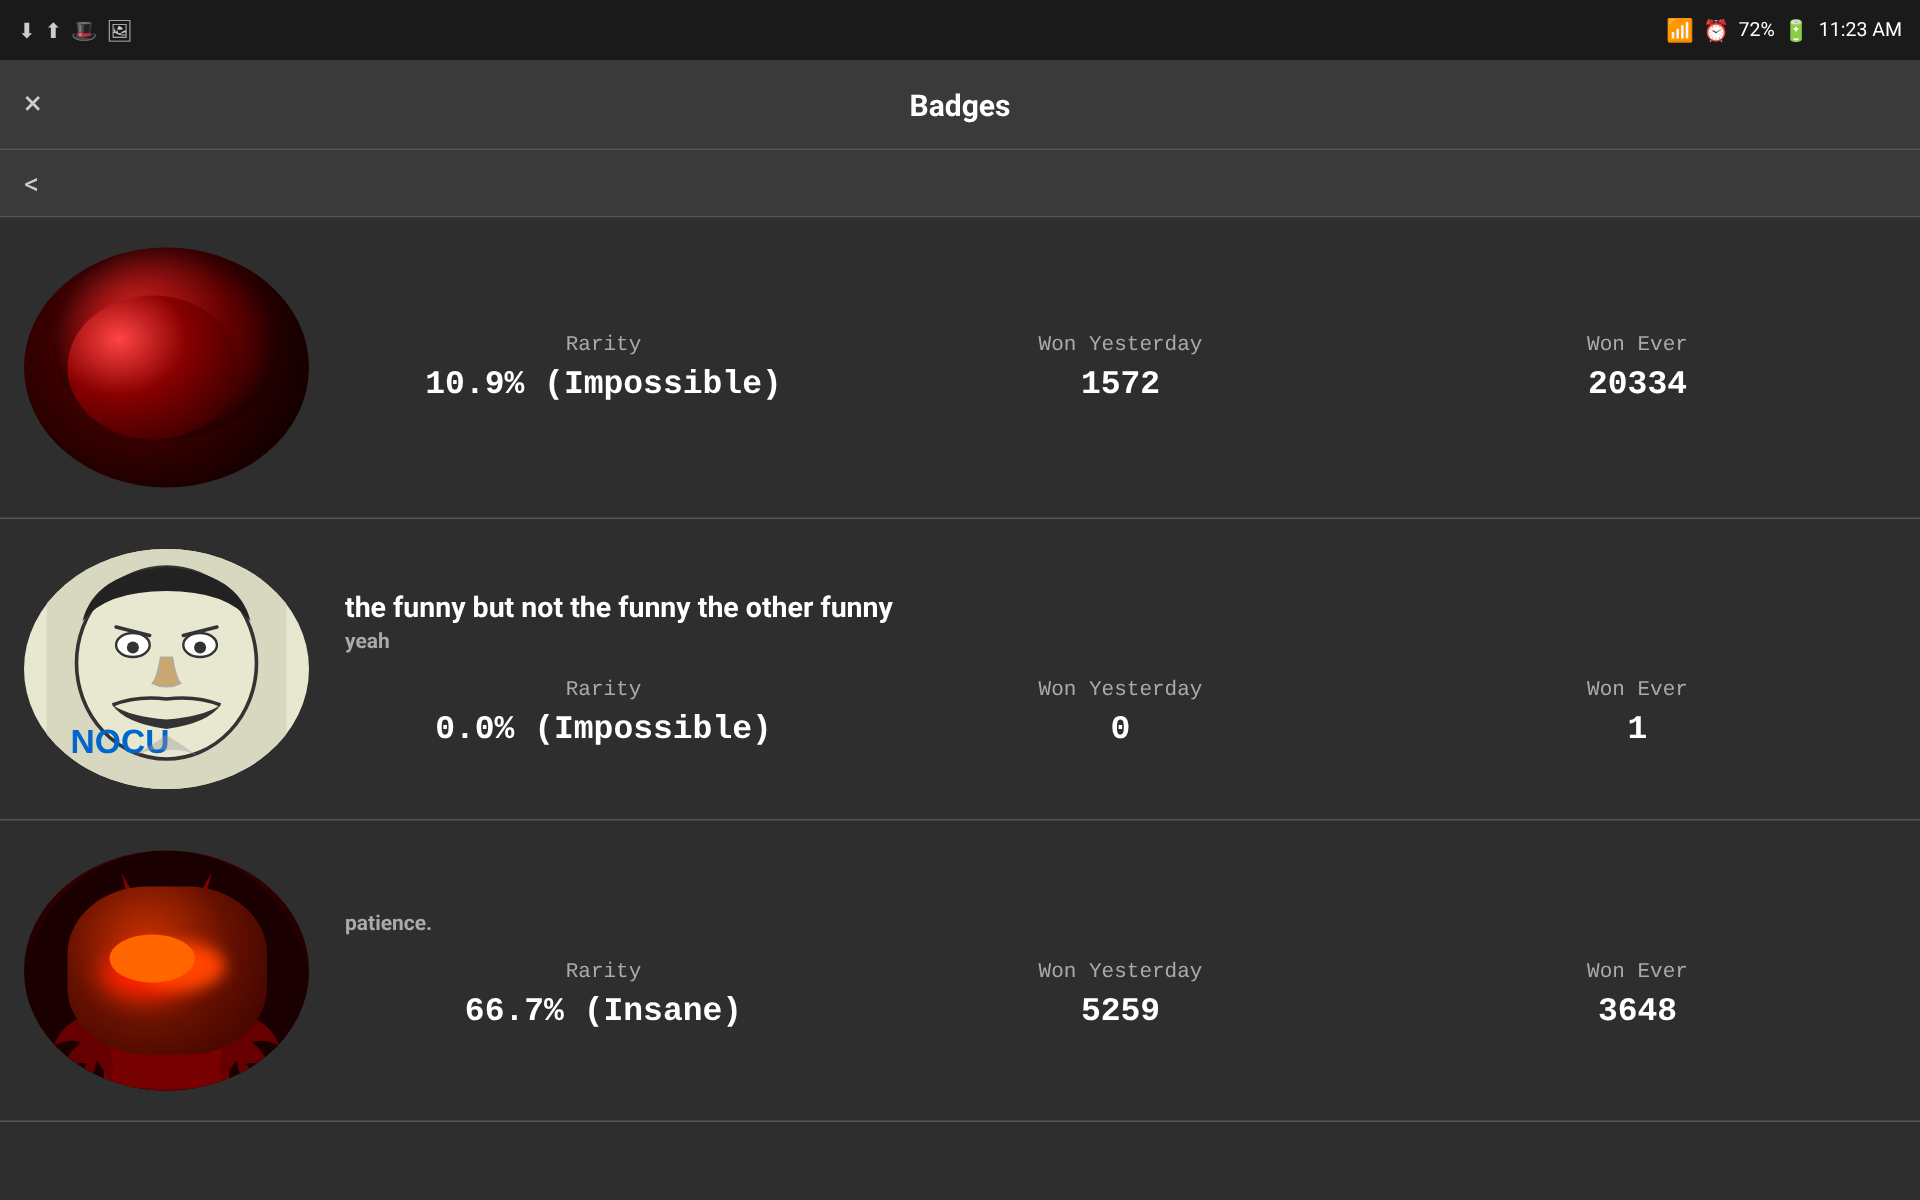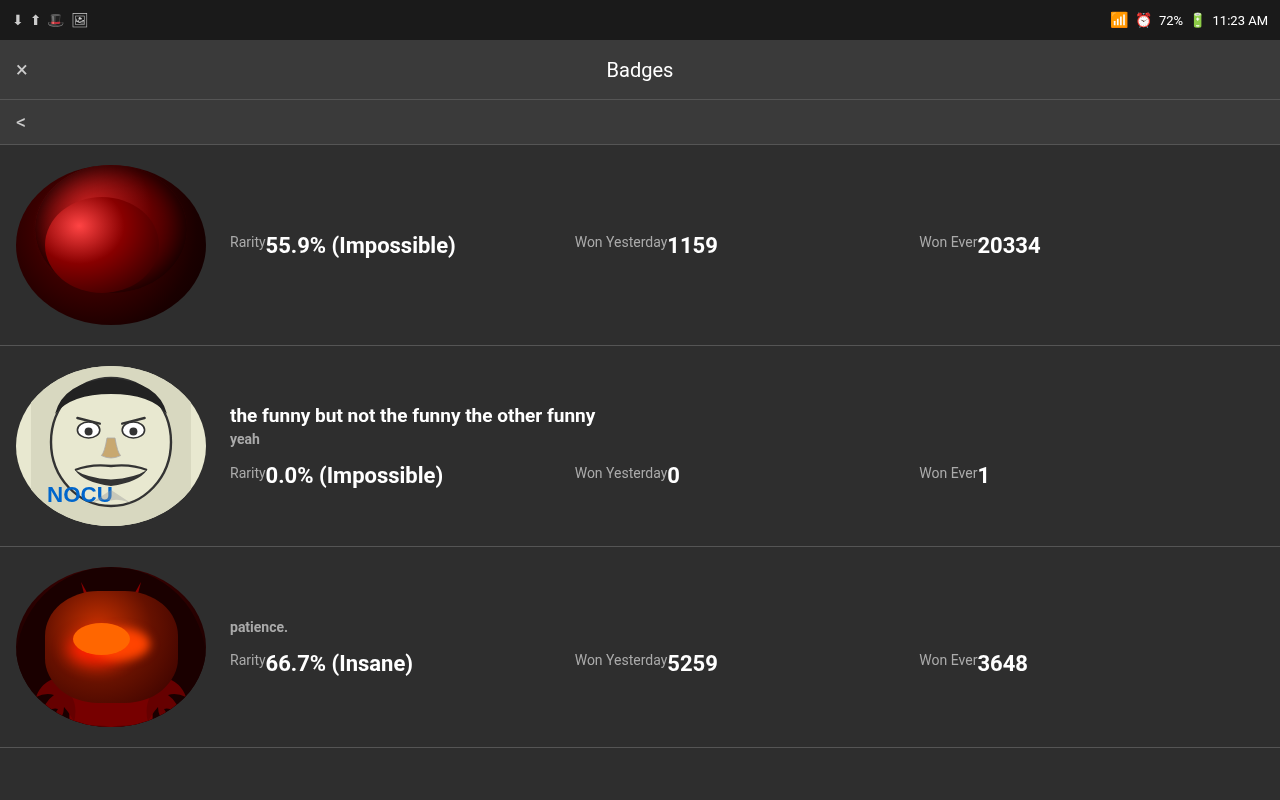--- a/index.html
+++ b/index.html
@@ -53,21 +53,21 @@
       font-size: 22px;
       color: #ccc;
       cursor: pointer;
       line-height: 1;
     }
     .app-bar-title {
       position: absolute;
       left: 50%;
       transform: translateX(-50%);
       font-size: 20px;
-      font-weight: 400;
+      font-weight: 700;
       color: #fff;
     }
 
     
     .content {
       height: calc(800px - 40px - 60px);
       overflow-y: auto;
       background: #2e2e2e;
     }
 
@@ -173,22 +173,23 @@
     }
 
     .badge-stats {
       display: flex;
       gap: 0;
     }
 
     .stat {
       flex: 1;
       display: flex;
-      flex-direction: row;
-      align-items: center;
+      flex-direction: column;
+      align-items: center;
+      font-family: Liberation Mono, monospace;
     }
 
     .stat-label {
       font-size: 14px;
       color: #aaa;
       margin-bottom: 6px;
     }
 
     .stat-value {
       font-size: 22px;
@@ -257,25 +258,25 @@
 </div>
 
 <div class="content">
 
   <div class="badge-row">
     <div class="badge-avatar avatar-1"></div>
     <div class="badge-info">
       <div class="badge-stats">
         <div class="stat">
           <span class="stat-label">Rarity</span>
-          <span class="stat-value">55.9% (Impossible)</span>
+          <span class="stat-value">10.9% (Impossible)</span>
         </div>
         <div class="stat">
           <span class="stat-label">Won Yesterday</span>
-          <span class="stat-value">1159</span>
+          <span class="stat-value">1572</span>
         </div>
         <div class="stat">
           <span class="stat-label">Won Ever</span>
           <span class="stat-value">20334</span>
         </div>
       </div>
     </div>
   </div>
 
   <div class="badge-row">

